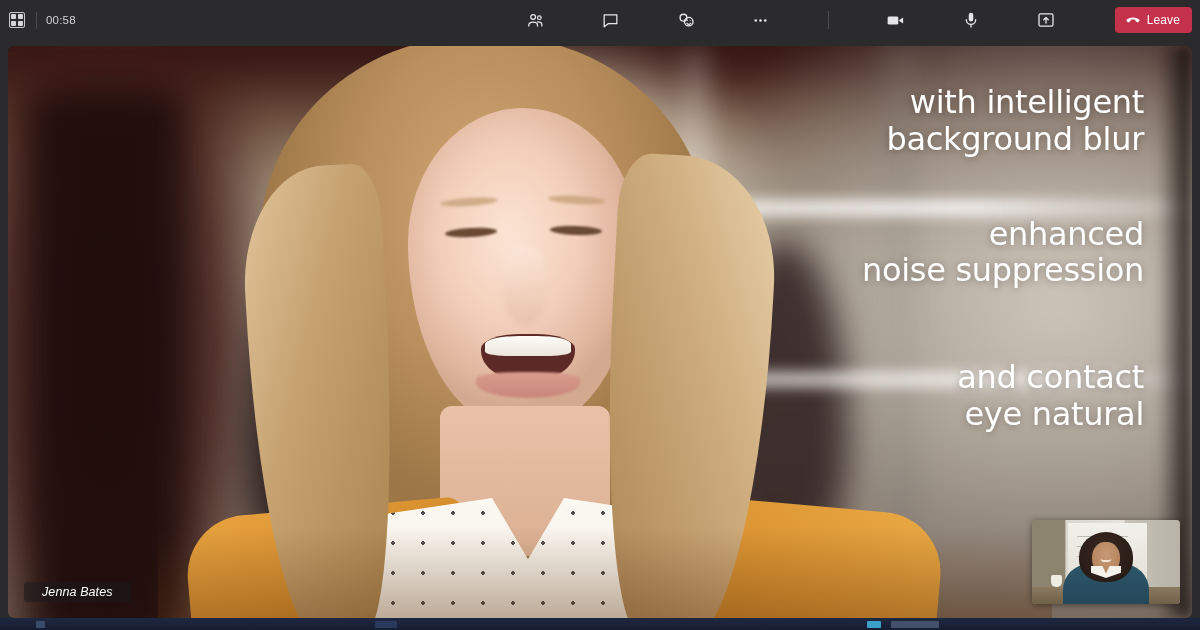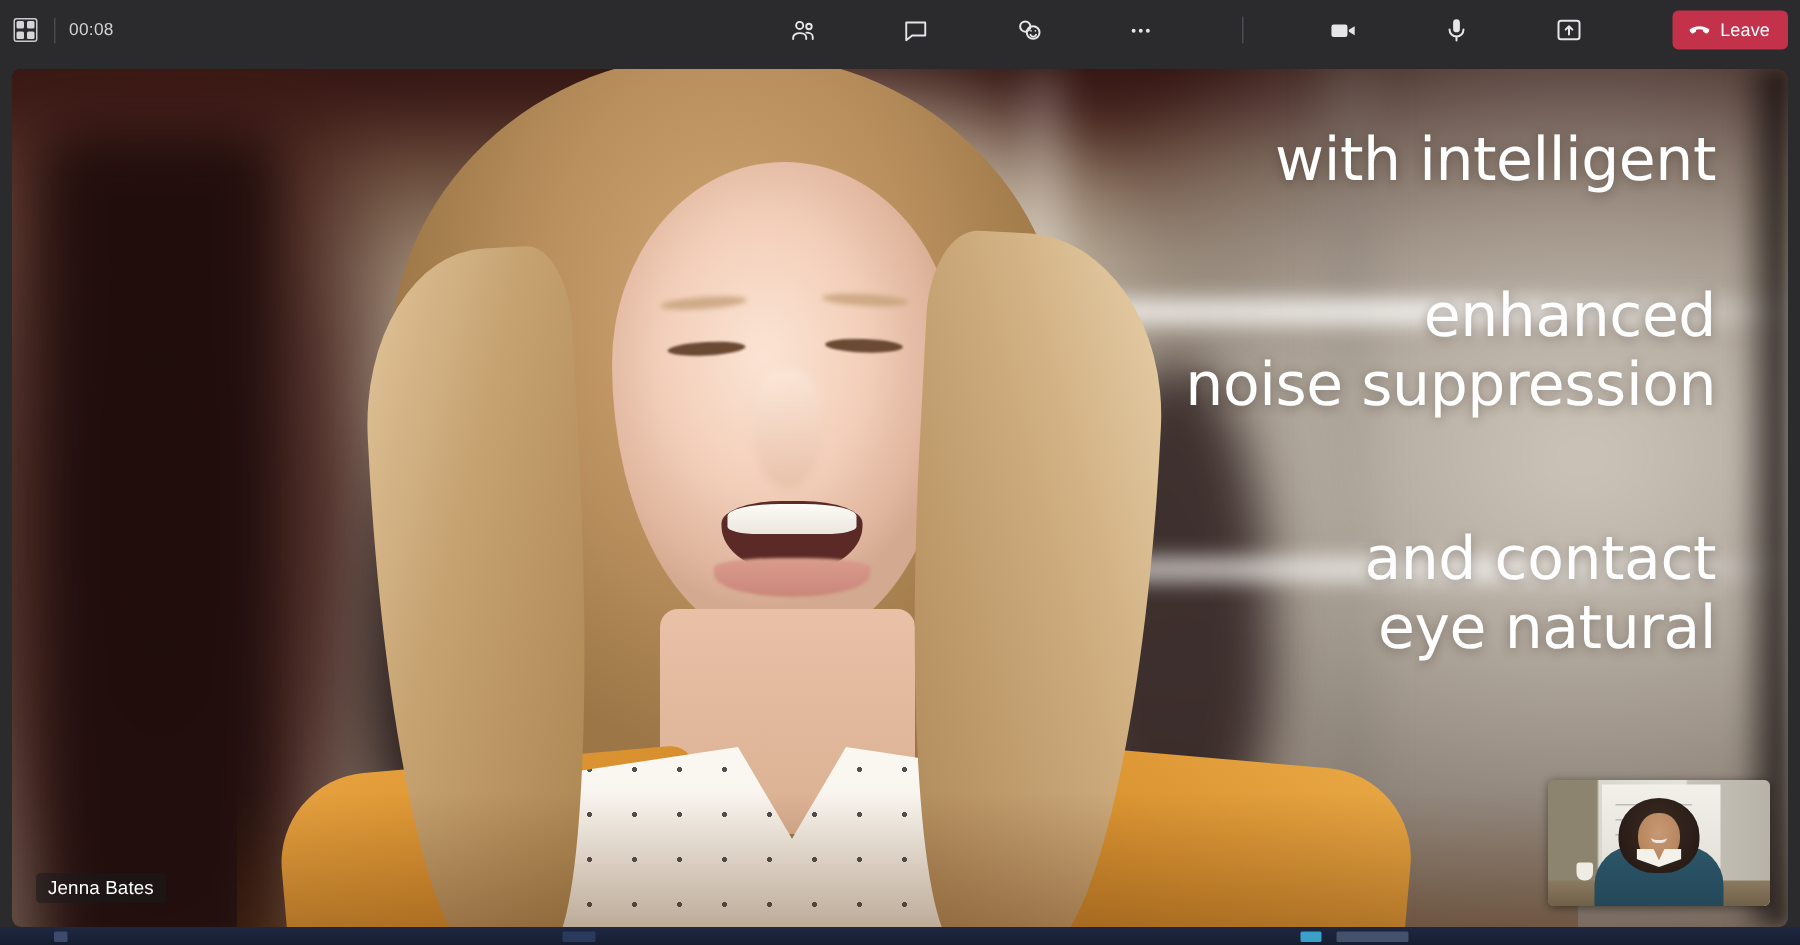--- a/index.html
+++ b/index.html
@@ -251,39 +251,40 @@
     text-align: right;
     z-index: 12;
     pointer-events: none;
   }
   .cap-block { margin-bottom: 58px; }
   .cap-block:last-child { margin-bottom: 0; }
   .cap-line {
     color: #ffffff;
     font-family: "DejaVu Sans", sans-serif;
     font-weight: 400;
-    font-size: 40px;
+    font-size: 32px;
     line-height: 1.15;
     letter-spacing: -.3px;
     white-space: nowrap;
     text-shadow: 0 1px 7px rgba(40,24,16,.36);
   }
   .cap-b2 { margin-top: 34px; }
   .cap-b3 { margin-top: 70px; }
 
   
   .name-badge {
     position: absolute; left: 16px; bottom: 16px;
     background: rgba(26,26,28,.55);
     color: #ffffff;
     font-size: 12.5px;
-    padding: 3px 8px;
+    padding: 3px 18px;
     border-radius: 3px;
     letter-spacing: .1px;
     z-index: 14;
+    font-style: italic;
   }
 
   
   .selfview {
     position: absolute; right: 12px; bottom: 14px;
     width: 148px; height: 84px;
     border-radius: 4px;
     overflow: hidden;
     background: #8c8472;
     box-shadow: 0 1px 6px rgba(0,0,0,.45);
@@ -374,21 +375,21 @@
     <div class="topbar-left">
       <div class="grid-icon-btn">
         <span class="grid-glyph">
           <i></i>
             <i></i>
             <i></i>
             <i></i>
         </span>
       </div>
       <div class="topbar-div"></div>
-      <div class="timer">00:08</div>
+      <div class="timer">00:58</div>
     </div>
 
     <div class="topbar-right">
 
       <div class="tb-btn">
         <svg width="19" height="19" viewBox="0 0 24 24" fill="none" stroke="#e6e6e9" stroke-width="1.6" stroke-linecap="round" stroke-linejoin="round">
           <circle cx="9" cy="7.5" r="3"></circle>
           <path d="M3.5 19v-1.3c0-2.2 2.4-3.7 5.5-3.7s5.5 1.5 5.5 3.7V19"></path>
           <circle cx="16.8" cy="8.4" r="2.3"></circle>
           <path d="M14.6 13.6c3 0 5.4 1.4 5.4 3.4V19"></path>
@@ -486,20 +487,21 @@
           </div>
         <div class="hair-left"></div>
         <div class="hair-right"></div>
         <div class="shoulder-shadow"></div>
       </div>
 
       <div class="captions">
 
         <div class="cap-block">
           <div class="cap-line">with intelligent</div>
+          <div class="cap-line">background blur</div>
         </div>
 
         <div class="cap-block cap-b2">
           <div class="cap-line">enhanced</div>
           <div class="cap-line">noise suppression</div>
         </div>
 
         <div class="cap-block cap-b3">
           <div class="cap-line">and contact</div>
           <div class="cap-line">eye natural</div>

